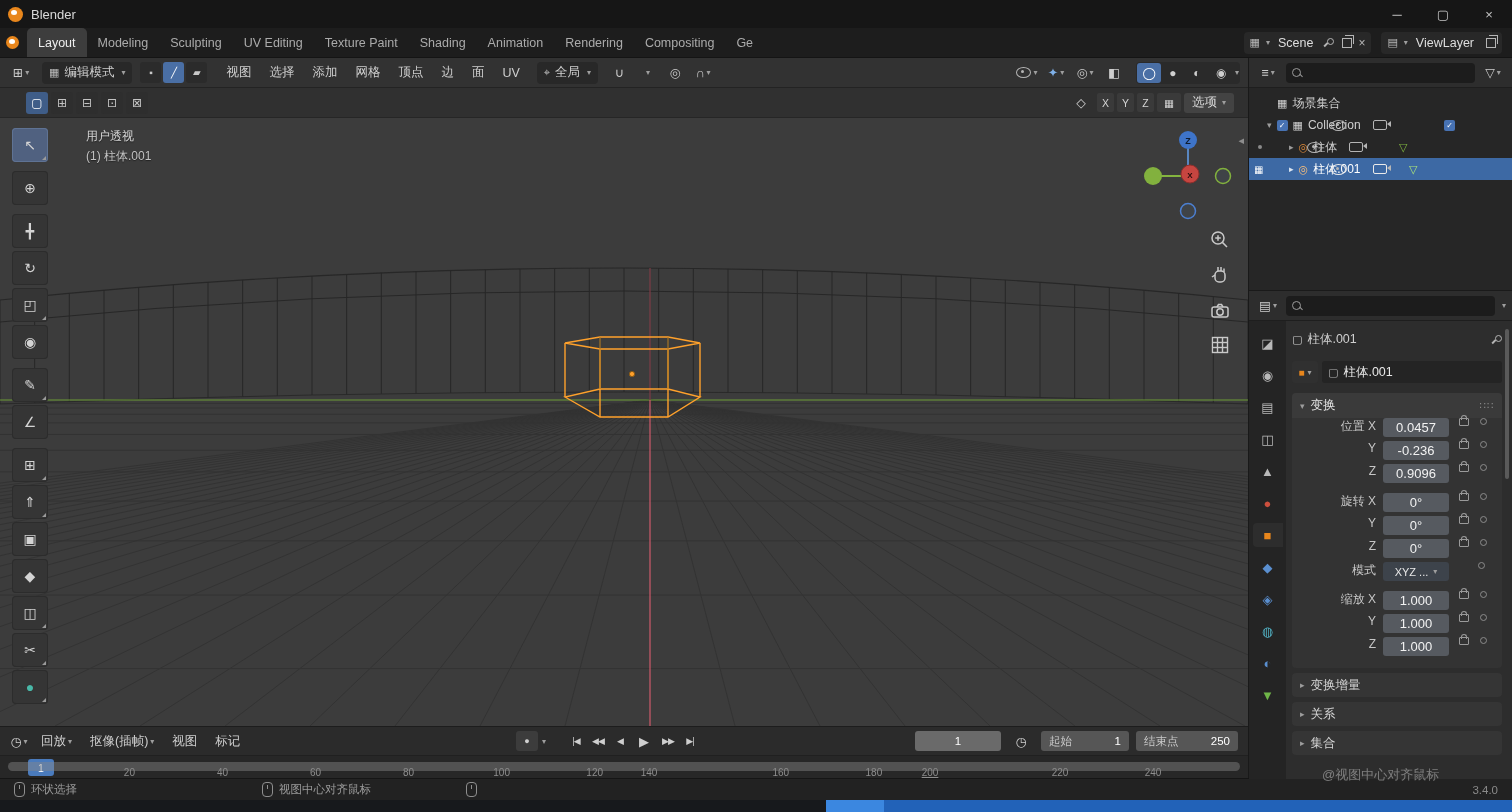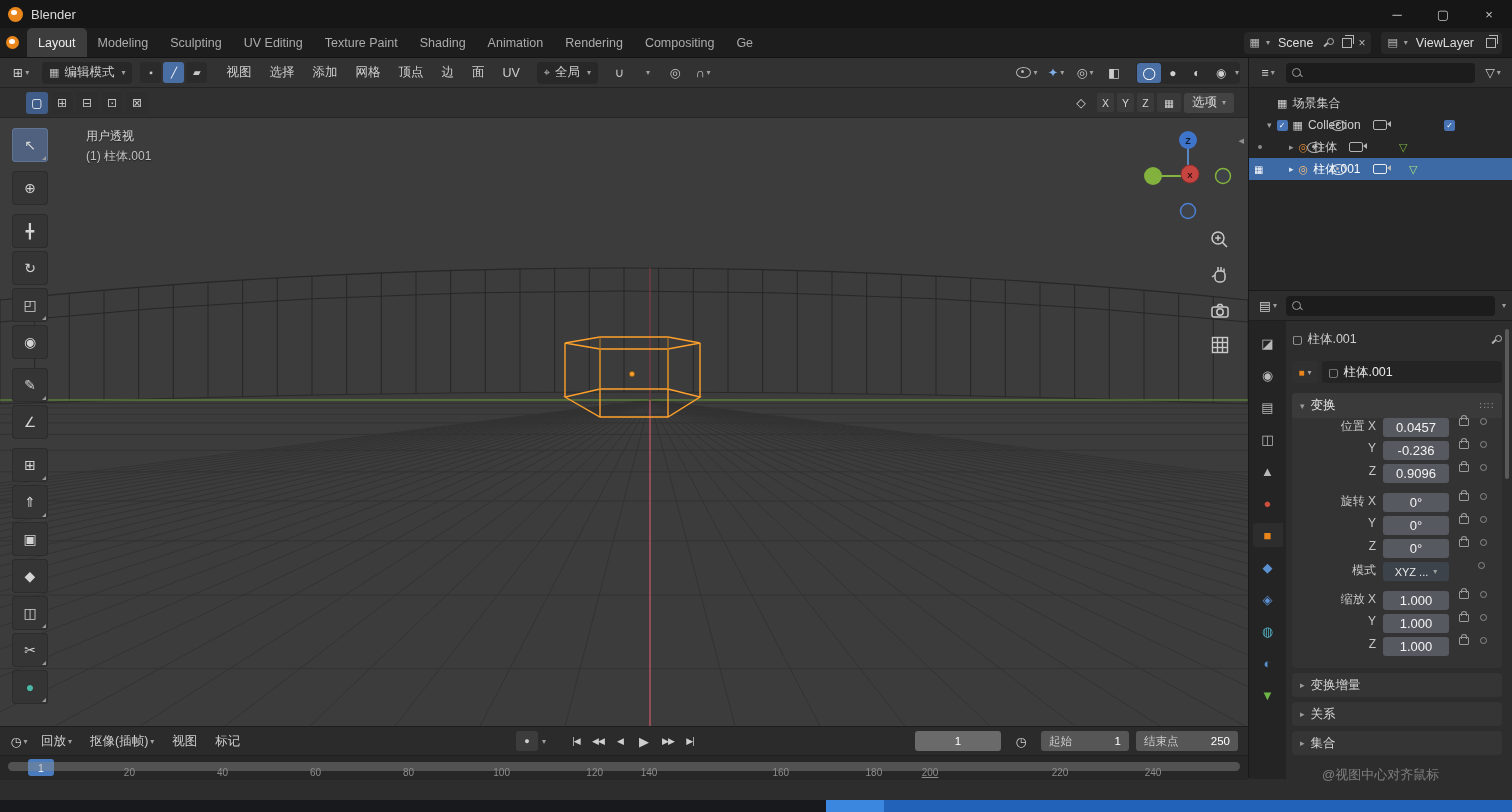--- a/index.html
+++ b/index.html
@@ -552,20 +552,28 @@
           <div class="rnum" style="left: 767.827px;">160</div>
           <div class="rnum" style="left: 860.887px;">180</div>
           <div class="rnum" style="left: 917px; text-decoration: underline;">200</div>
           <div class="rnum" style="left: 1047.01px;">220</div>
           <div class="rnum" style="left: 1140.07px;">240</div>
         </div>
       <div class="tl-scroll"></div>
     </div>
   </div>
 
+  <div class="statusbar">
+    <span class="mice"></span>
+    <span>环状选择</span>
+    <span class="mice sgap1"></span>
+    <span>视图中心对齐鼠标</span>
+    <span class="mice sgap2"></span>
+    <span class="version">3.4.0</span>
+  </div>
   <div class="bottomstrip">
     <div class="bseg1"></div>
     <div class="bseg2"></div>
   </div>
 
   <div class="rightcol">
 
     <div class="outliner">
       <div class="p-hdr">
         <span class="ibtn">≡<span class="caret">▾</span></span>

